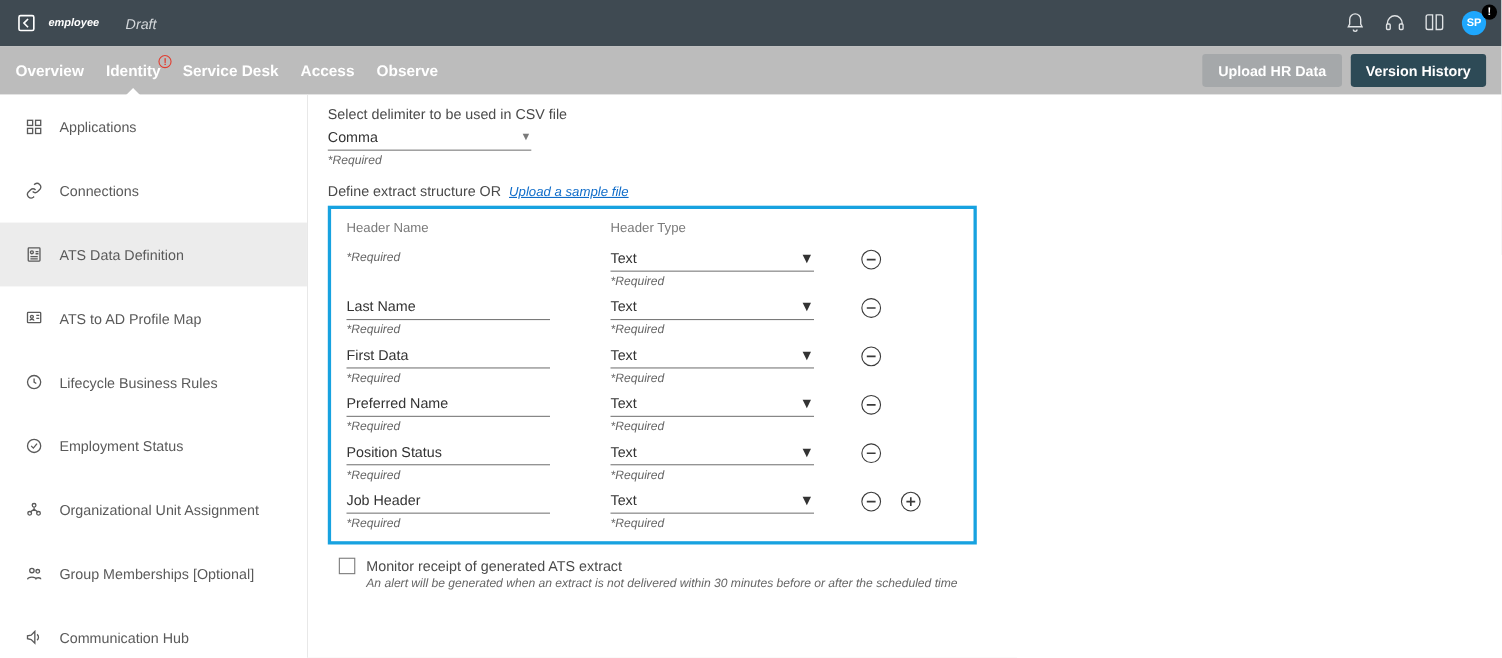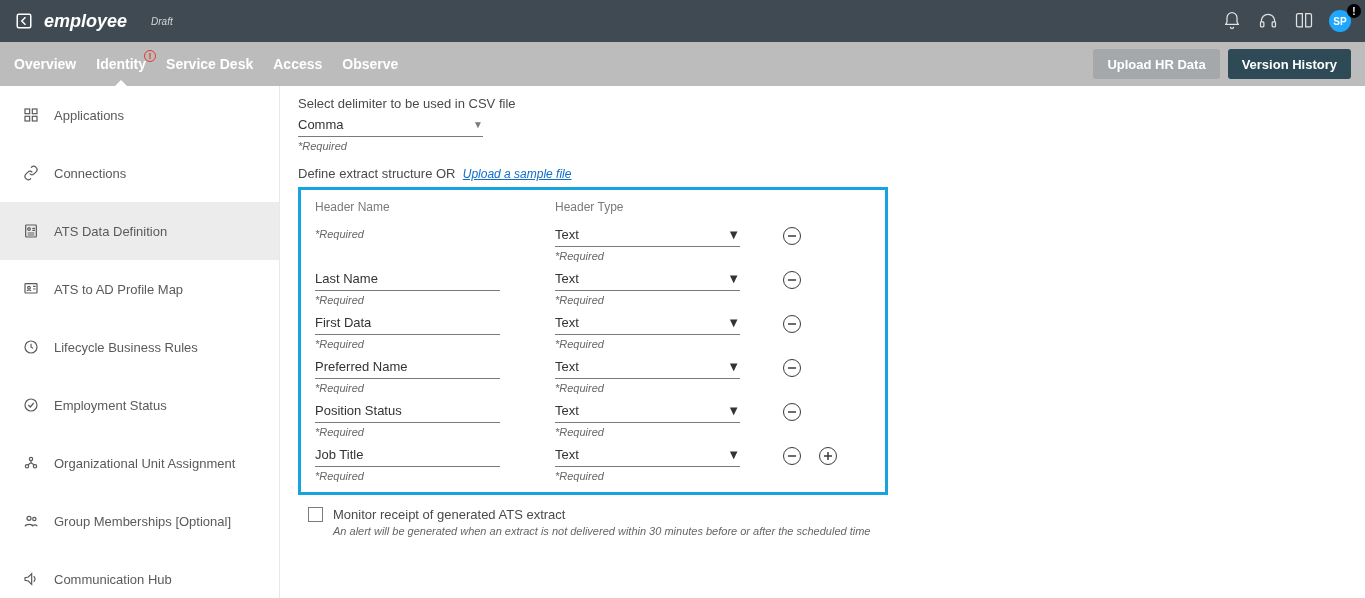--- a/index.html
+++ b/index.html
@@ -1,21 +1,21 @@
 <!DOCTYPE html>
 <html><head>
 <meta charset="utf-8">
 <style>
   * { box-sizing: border-box; margin: 0; padding: 0; }
   html, body { font-family: Arial, Helvetica, sans-serif; font-size: 13px; color: #333; background: #f2f2f2; width: 1365px; height: 598px; overflow: hidden; }
   .topbar { height: 42px; background: #3f4a52; display: flex; align-items: center; padding: 0 14px; color: #fff; }
   .topbar .logo { width: 20px; height: 20px; display:inline-flex; align-items:center; justify-content:center; margin-right: 10px; }
   .topbar .logo svg { stroke:#fff; }
-  .topbar .app-title { font-style: italic; font-weight: bold; font-size: 18px; margin-right: 24px; }
-  .topbar .draft { font-style: italic; font-size: 10px; color: #d4d8db; }
+  .topbar .app-title { font-style: italic; font-weight: bold; font-size: 10px; margin-right: 24px; }
+  .topbar .draft { font-style: italic; font-size: 13px; color: #d4d8db; }
   .topbar .spacer { flex: 1; }
   .topbar .icon { width: 22px; height: 22px; margin-left: 14px; display: inline-flex; align-items:center; justify-content:center; color:#e0e3e5; cursor:pointer; }
   .topbar .avatar { width: 22px; height: 22px; border-radius: 50%; background: #1ea7fd; color:#fff; font-size:10px; font-weight:bold; display:flex; align-items:center; justify-content:center; margin-left:14px; position:relative;}
   .topbar .avatar .badge { position:absolute; top:-6px; right:-10px; width:14px; height:14px; border-radius:50%; background:#000; color:#fff; display:flex; align-items:center; justify-content:center; font-size:10px; font-weight:bold;}
   .secondbar { height: 44px; background: #bcbcbc; display:flex; align-items:center; padding: 0 14px; }
   .tabs { display:flex; gap: 20px; align-items:center; height:100%; }
   .tab { color:#fff; font-size:14px; font-weight:600; cursor:pointer; position:relative; height:100%; display:flex; align-items:center;}
   .tab.active { color:#fff; }
   .tab.active::after { content:""; position:absolute; bottom:-1px; left:50%; transform:translateX(-50%); width:0; height:0; border-left:7px solid transparent; border-right:7px solid transparent; border-bottom:7px solid #fff; }
   .tab .warn { position:absolute; top:8px; right:-10px; width:12px; height:12px; border:1.5px solid #e23c2f; border-radius:50%; font-size:9px; color:#e23c2f; display:flex; align-items:center; justify-content:center; line-height:1;}
@@ -336,21 +336,21 @@
                 <svg width="10" height="10" viewBox="0 0 10 10">
                   <line x1="1" y1="5" x2="9" y2="5" stroke="currentColor" stroke-width="1.5"></line>
                 </svg>
               </span>
 
     </div>
           </div>
           <div class="row">
     <div class="c1">
       <div class="cell-input">
-                <span>Job Title</span>
+                <span>Job Header</span>
               </div>
       <div class="req-hint">*Required</div>
     </div>
     <div class="c2">
       <div class="cell-input cell-select">
                 <span>Text</span>
                 <span class="caret">▼</span>
               </div>
       <div class="req-hint">*Required</div>
     </div>

